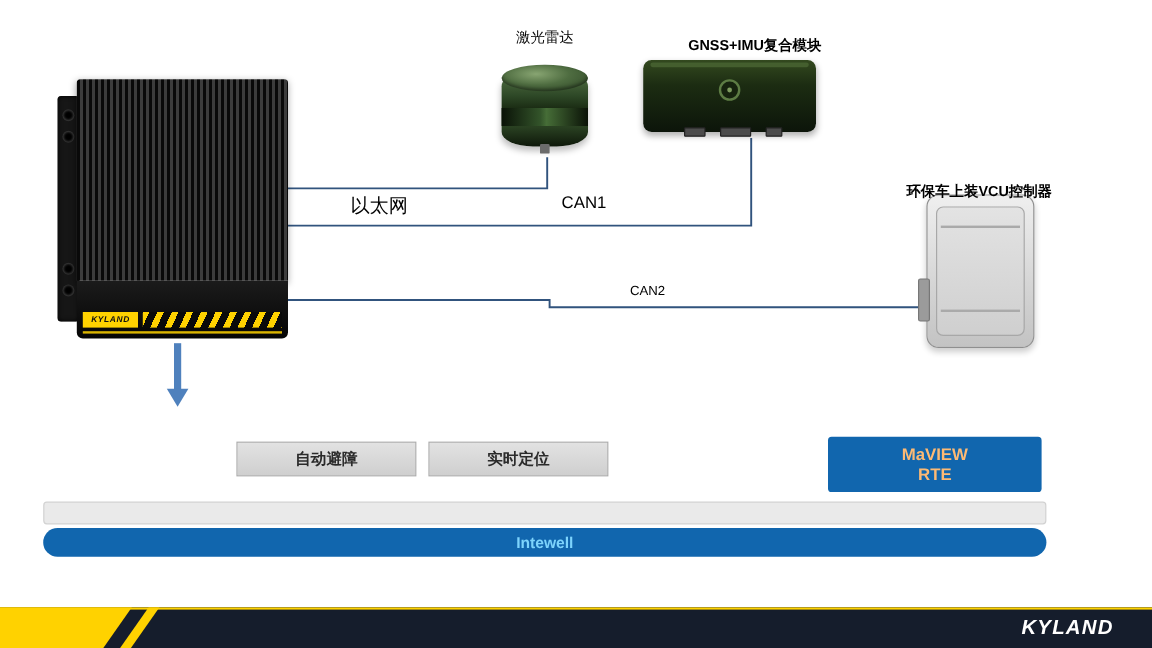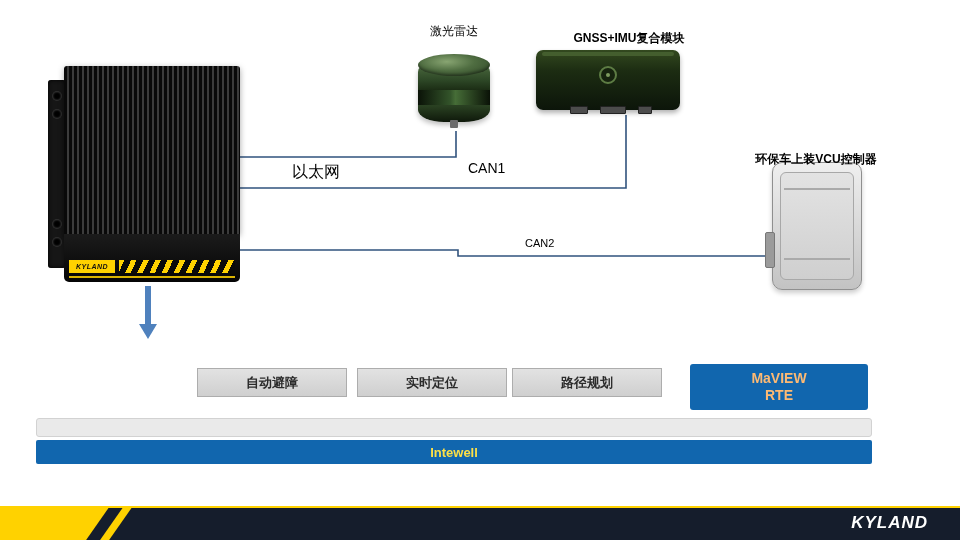--- a/index.html
+++ b/index.html
@@ -77,21 +77,21 @@
       font-size:13px; font-weight:600; color:#2b2b2b; z-index:2; }
   .f1 { left:42px; } .f2 { left:197px; } .f3 { left:357px; } .f4 { left:512px; }
 
   
   .maview { position:absolute; left:690px; top:364px; width:178px; height:46px;
       background:#1166ae; border-radius:3px; color:#fdba74; font-weight:bold; font-size:14px;
       display:flex; flex-direction:column; align-items:center; justify-content:center; line-height:1.25; z-index:2; }
   .graybar { position:absolute; left:36px; top:418px; width:836px; height:19px;
       background:#eaeaea; border:1px solid #d2d2d2; border-radius:3px; z-index:2; }
   .intewell { position:absolute; left:36px; top:440px; width:836px; height:24px;
-      background:#1166ae; border-radius:2px; color:#fde047; font-weight:bold; font-size:13px;
+      background:#1166ae; border-radius:12px; color:#7dd3fc; font-weight:bold; font-size:13px;
       display:flex; align-items:center; justify-content:center; z-index:2; }
 
   
   .footer { position:absolute; left:0; bottom:0; width:960px; height:34px; background:#151d2c; overflow:hidden; z-index:4; }
   .footer .topline { position:absolute; left:0; top:0; width:100%; height:2px; background:#ffd200; }
   .footer .wedge { position:absolute; left:-30px; top:0; width:128px; height:100%;
       background:#ffd200; transform:skewX(-35deg); }
   .footer .stripe { position:absolute; left:112px; top:0; width:9px; height:100%;
       background:#ffd200; transform:skewX(-35deg); }
   .footer .logo { position:absolute; right:32px; top:50%; transform:translateY(-50%);
@@ -155,21 +155,20 @@
 
   <div class="lbl lbl-lidar">激光雷达</div>
   <div class="lbl lbl-gnss">GNSS+IMU复合模块</div>
   <div class="lbl lbl-vcu">环保车上装VCU控制器</div>
   <div class="lbl lbl-eth">以太网</div>
   <div class="lbl lbl-can1">CAN1</div>
   <div class="lbl lbl-can2">CAN2</div>
 
   <div class="feature f2">自动避障</div>
   <div class="feature f3">实时定位</div>
-  <div class="feature f4">路径规划</div>
 
   <div class="maview">
     <div>MaVIEW</div>
     <div>RTE</div>
   </div>
   <div class="graybar"></div>
   <div class="intewell">Intewell</div>
 
   <div class="footer">
     <div class="topline"></div>

